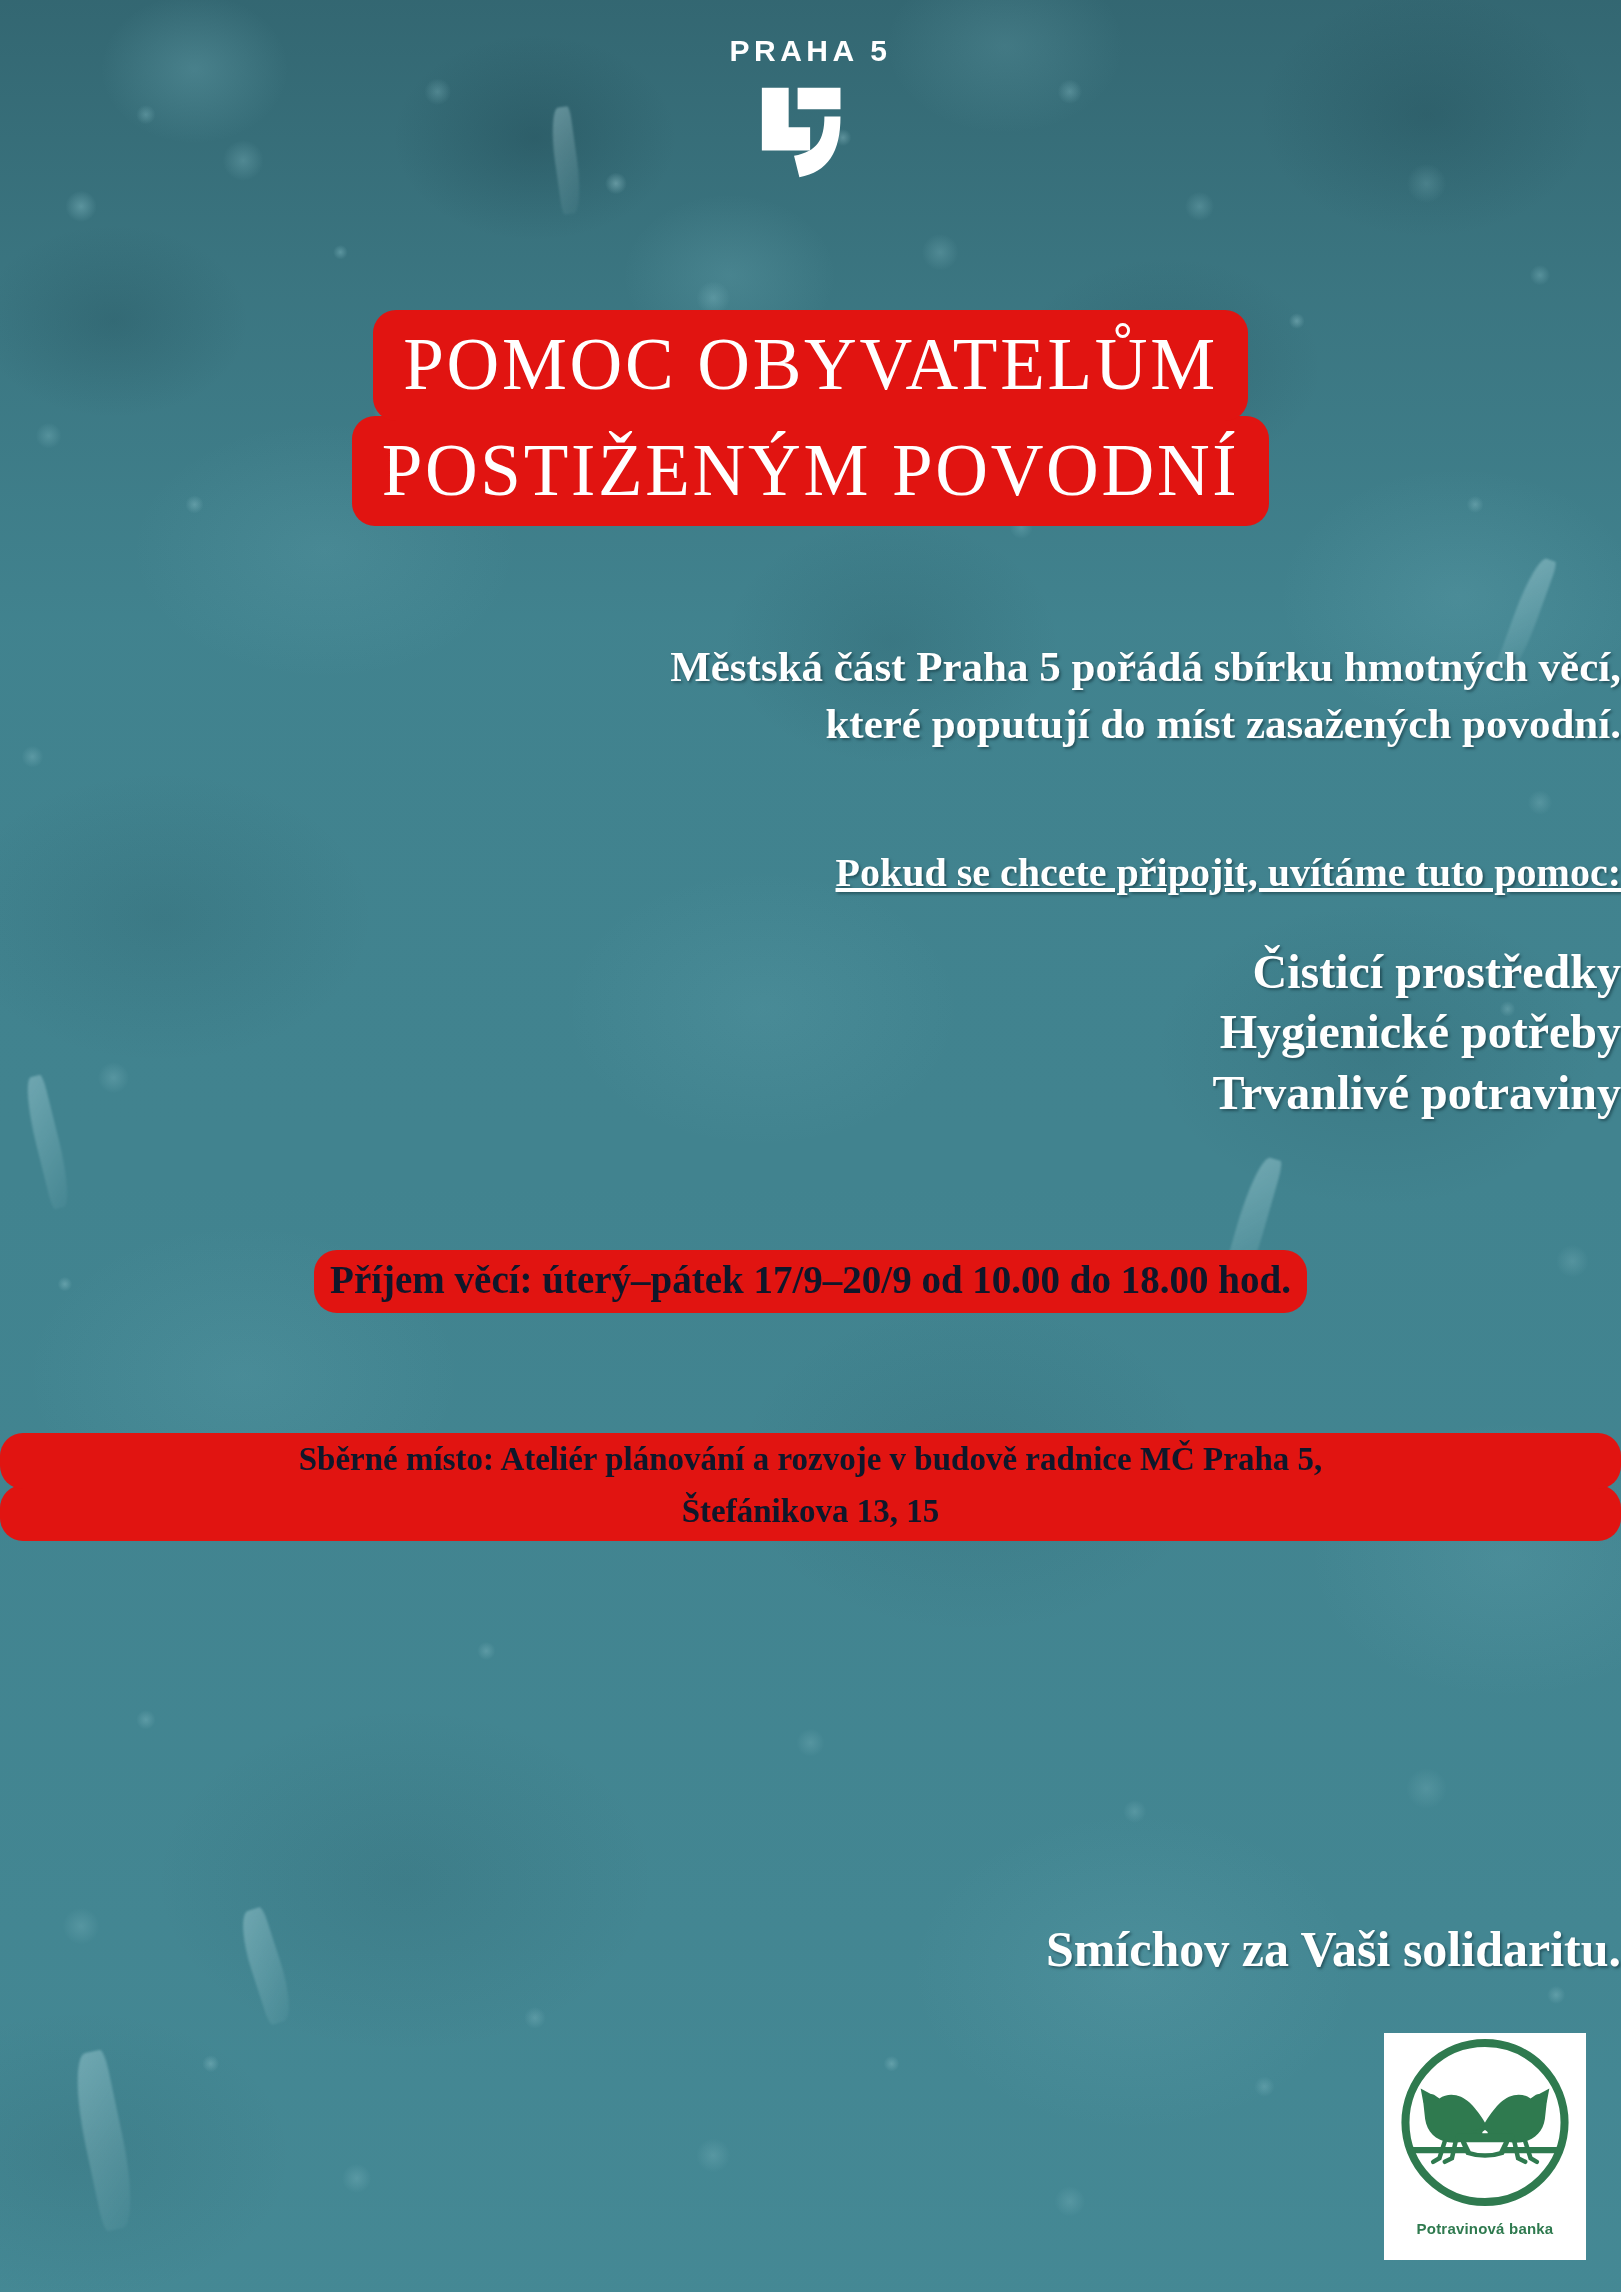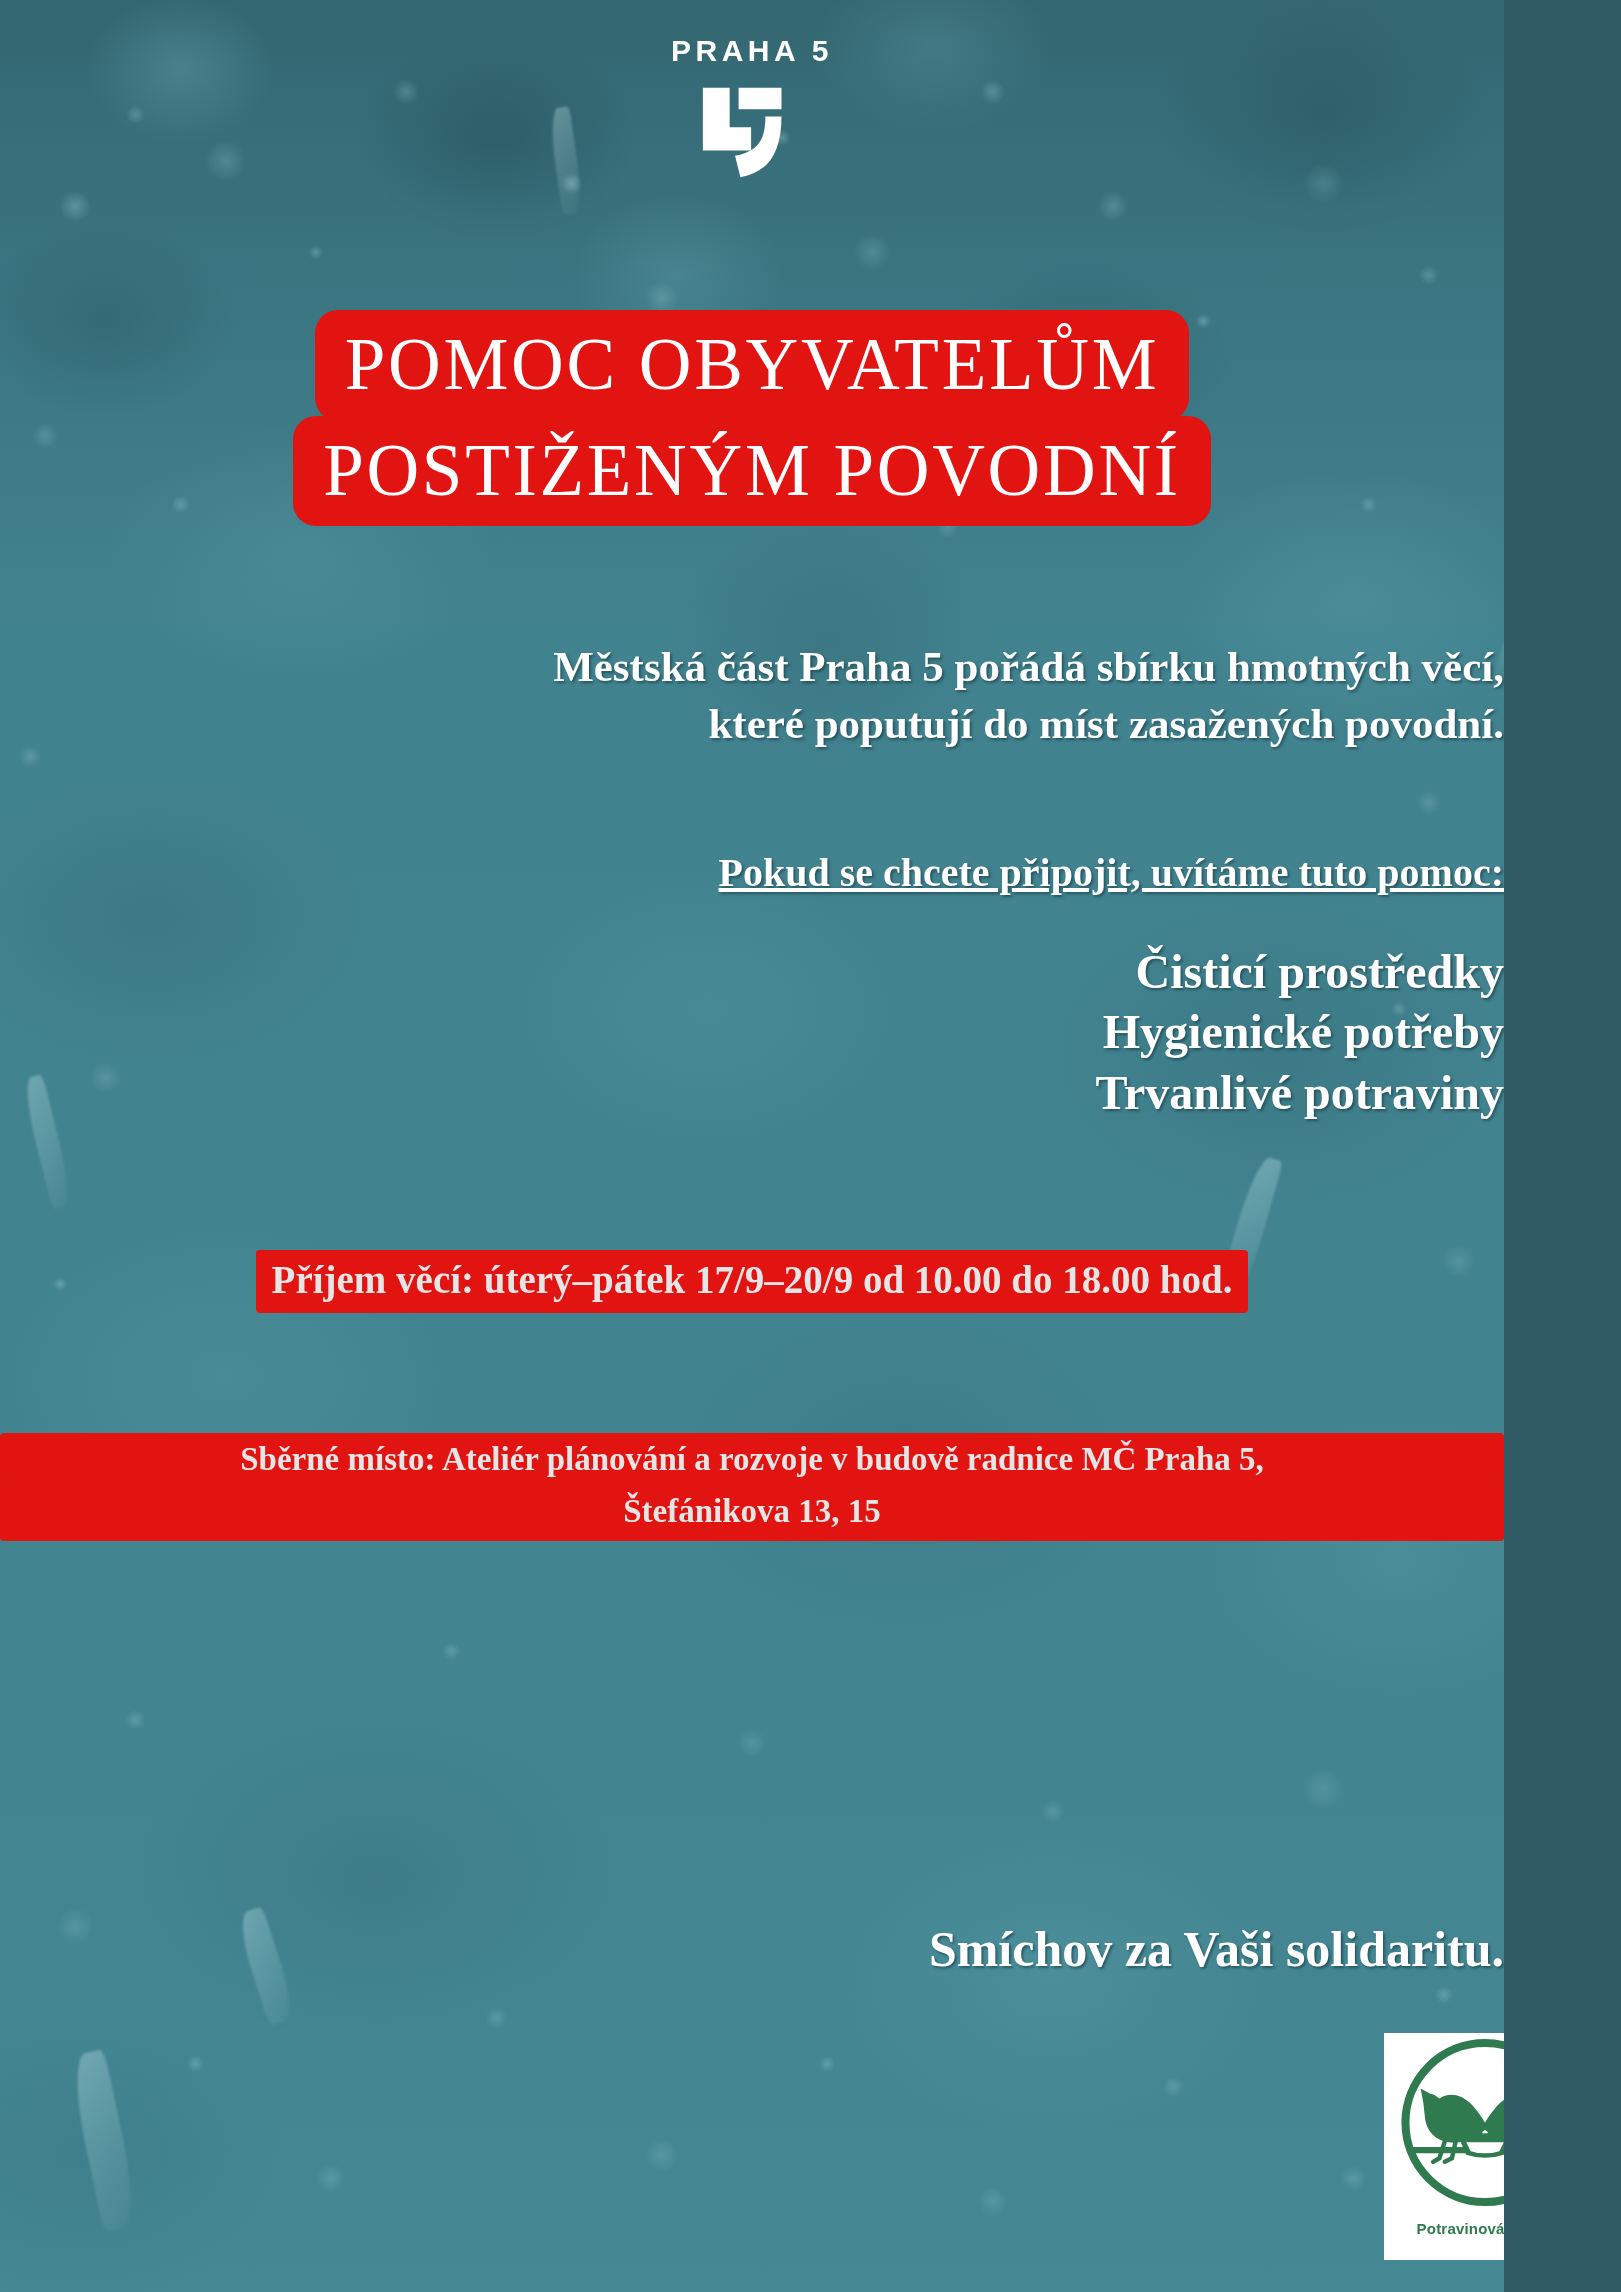--- a/index.html
+++ b/index.html
@@ -3,21 +3,21 @@
 <meta charset="utf-8">
 <title>Pomoc obyvatelům postiženým povodní</title>
 <style>
   html, body {
     margin: 0;
     padding: 0;
     background: #2f5a64;
   }
   #poster {
     position: relative;
-    width: 1504px;
+    width: 1621px;
     height: 2293px;
     overflow: hidden;
     font-family: "Liberation Serif", "DejaVu Serif", serif;
     color: #ffffff;
     
     background-color: #41838f;
     background-image:
       linear-gradient(to bottom,
         rgba(40,80,90,0.55) 0px,
         rgba(44,86,96,0.30) 287px,
@@ -205,22 +205,22 @@
   
   .hl-block {
     position: absolute;
     left: 0; right: 0;
     text-align: center;
     z-index: 5;
   }
   .hl {
     display: inline-block;
     background: #e11411;
-    color: #e5e5e5;
-    border-radius: 4px;
+    color: #0f172a;
+    border-radius: 23px;
     padding: 1.8px 16px 5.4px 16px;
     box-decoration-break: clone;
     -webkit-box-decoration-break: clone;
   }
   #intake-row { top: 1250px; }
   #intake-row .hl {
     font-size: 39px;
     font-weight: bold;
     line-height: 1.42;
   }

